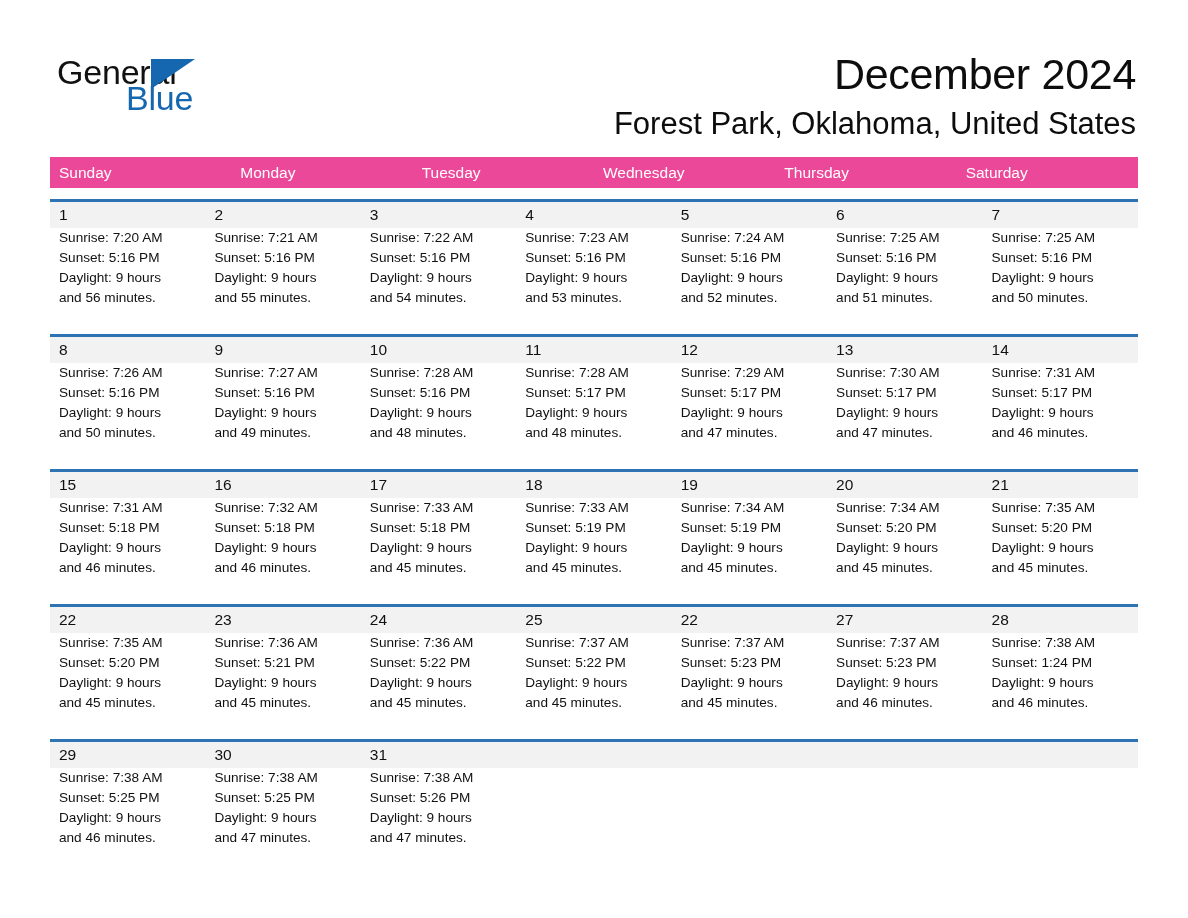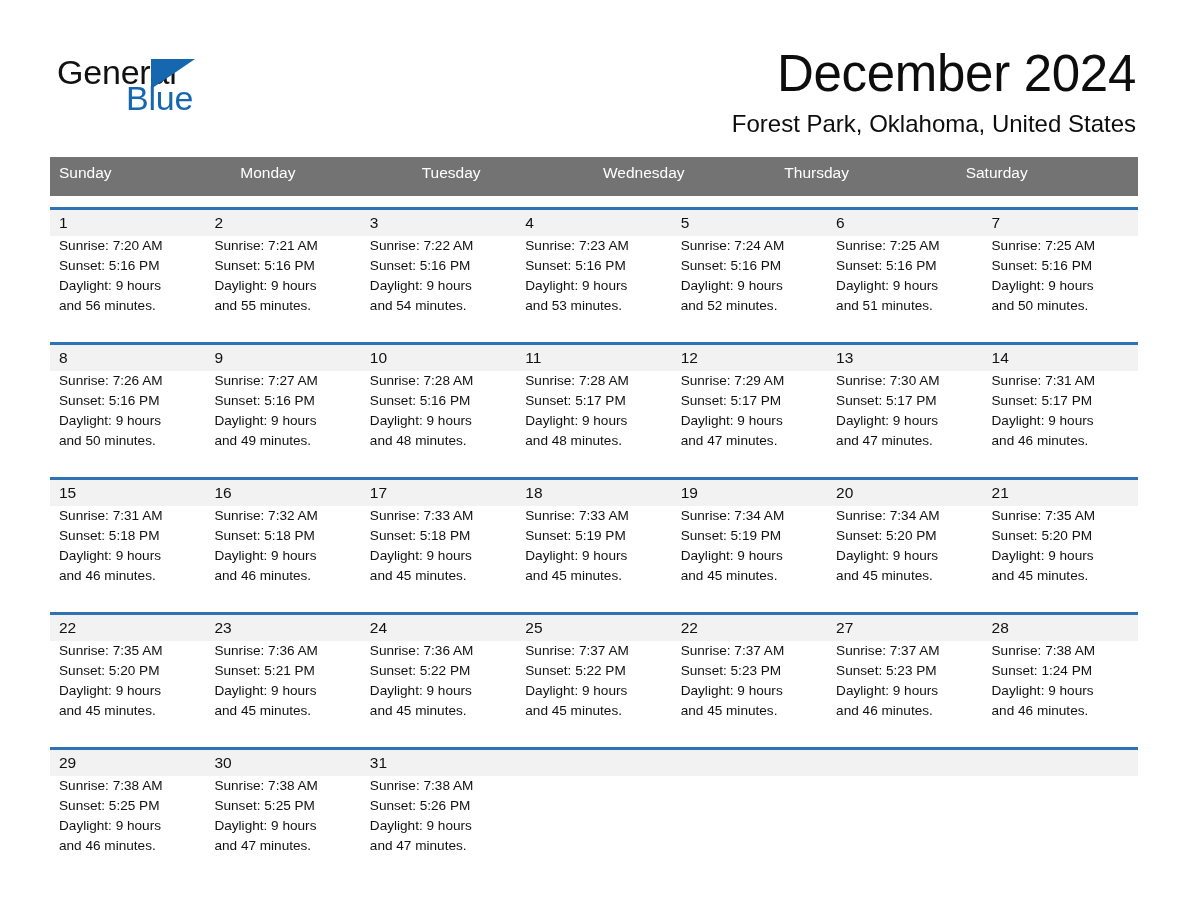--- a/index.html
+++ b/index.html
@@ -68,47 +68,47 @@
   }
 
   .title-block {
     position: absolute;
     right: 52px;
     top: 48px;
     text-align: right;
     width: 700px;
   }
   .month-title {
-    font-size: 51px;
+    font-size: 43px;
     line-height: 52px;
     font-weight: 400;
     color: #0d0d0d;
     letter-spacing: -0.3px;
     white-space: nowrap;
   }
   .location-subtitle {
     margin-top: 10px;
-    font-size: 24px;
+    font-size: 31px;
     line-height: 28px;
     font-weight: 400;
     color: #0d0d0d;
     white-space: nowrap;
   }
 
   
   .calendar {
     position: absolute;
     left: 50px;
     top: 157px;
     width: 1088px;
   }
   .weekday-row {
     display: flex;
-    background: #737373;
-    height: 39px;
+    background: #ec4899;
+    height: 31px;
   }
   .weekday-cell {
     flex: 1 1 0;
     color: #ffffff;
     font-size: 15.5px;
     line-height: 31px;
     padding-left: 9px;
     box-sizing: border-box;
     white-space: nowrap;
     overflow: hidden;

